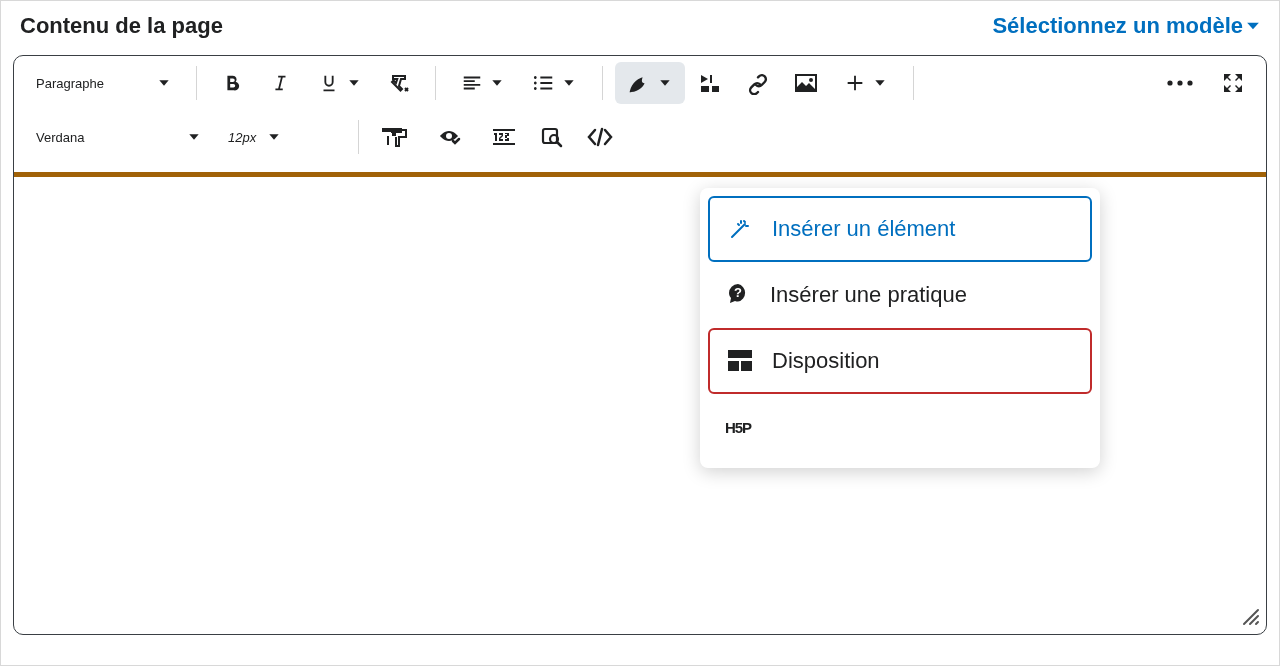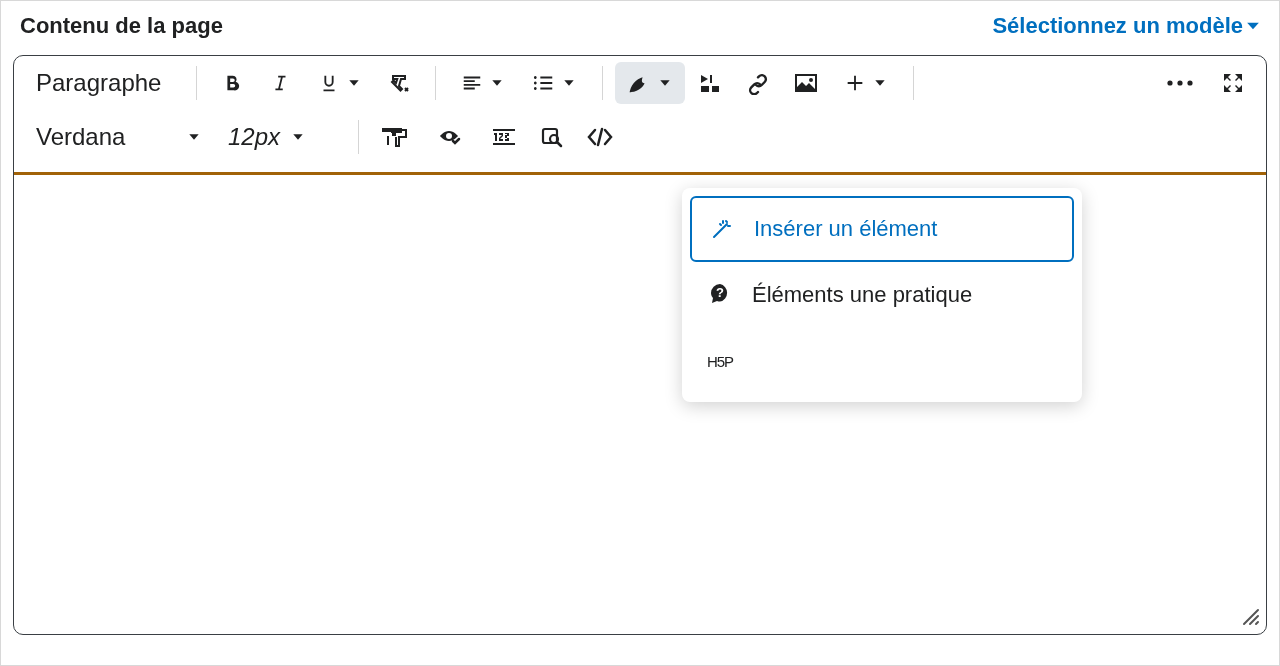--- a/index.html
+++ b/index.html
@@ -45,57 +45,57 @@
     height: 580px;
     background: #fff;
   }
   .toolbar1, .toolbar2 {
     display: flex;
     align-items: center;
     padding: 6px 10px;
     gap: 2px;
   }
   .toolbar2 {
-    border-bottom: 3px solid #a16207;
+    border-bottom: 5px solid #a16207;
     padding-bottom: 14px;
   }
   .sep {
     width: 1px;
     height: 34px;
     background: #d5d5d5;
     margin: 0 10px;
   }
   .dd, .btn {
     display: inline-flex;
     align-items: center;
     justify-content: center;
     height: 42px;
     border-radius: 6px;
     padding: 0 10px;
     cursor: pointer;
-    font-size: 24px;
+    font-size: 13px;
     color: #202122;
     gap: 10px;
   }
   .dd { min-width: 0; }
   .paragraph-dd { width: 160px; justify-content: space-between; padding: 0 12px; }
   .font-dd { width: 190px; justify-content: space-between; padding: 0 12px; }
   .size-dd { width: 130px; justify-content: flex-start; padding: 0 12px; font-style: italic; }
   .btn { width: 46px; padding: 0; }
   .btn.wchev { width: 70px; gap: 6px; }
   .btn svg, .dd svg.caret { fill: #202122; }
   .caret { width: 16px; height: 16px; }
   .active {
     background: #e4e8ec;
   }
   .spacer { flex: 1; }
   .dropdown-menu {
     position: absolute;
     top: 132px;
-    left: 668px;
+    left: 686px;
     width: 400px;
     background: #fff;
     border-radius: 8px;
     box-shadow: 0 4px 18px rgba(0,0,0,0.18);
     padding: 8px;
     z-index: 10;
     box-sizing: border-box;
   }
   .menu-item {
     display: flex;
@@ -113,21 +113,21 @@
     color: #006fbf;
   }
   .menu-item.highlight {
     border: 2px solid #c02b2b;
   }
   .resize-handle {
     position: absolute;
     right: 6px;
     bottom: 4px;
   }
-  .h5p-text { font-weight: 400; font-size: 15px; letter-spacing: -1px; }
+  .h5p-text { font-weight: 700; font-size: 15px; letter-spacing: -1px; }
 </style>
 </head>
 <body>
 
 <div class="header-row">
   <div class="page-title">Contenu de la page</div>
   <div class="template-link">
     <span>Sélectionnez un modèle</span>
     <svg class="chevdown" viewBox="0 0 24 24">
         <path d="M5 8l7 8 7-8z"></path>
@@ -297,21 +297,31 @@
       </span>
       <span>Insérer un élément</span>
     </div>
     <div class="menu-item">
       <span class="mi-icon">
         <svg width="26" height="26" viewBox="0 0 26 26">
             <path d="M13 2a9 9 0 0 0-9 9c0 2 1 4 2 5l-1 5 5-2c1 .4 2 .6 3 .6a9 9 0 0 0 0-17.6z" fill="#202122"></path>
             <text x="13" y="15" text-anchor="middle" font-size="13" font-weight="bold" fill="#fff">?</text>
           </svg>
       </span>
-      <span>Éléments une pratique</span>
+      <span>Insérer une pratique</span>
+    </div>
+    <div class="menu-item highlight">
+      <span class="mi-icon">
+        <svg width="24" height="22" viewBox="0 0 24 22">
+            <rect x="0" y="0" width="24" height="8" fill="#202122"></rect>
+            <rect x="0" y="11" width="11" height="10" fill="#202122"></rect>
+            <rect x="13" y="11" width="11" height="10" fill="#202122"></rect>
+          </svg>
+      </span>
+      <span>Disposition</span>
     </div>
     <div class="menu-item">
       <span class="mi-icon">
         <span class="h5p-text">H5P</span>
       </span>
     </div>
   </div>
 
   <div class="resize-handle">
     <svg width="20" height="20" viewBox="0 0 20 20">

